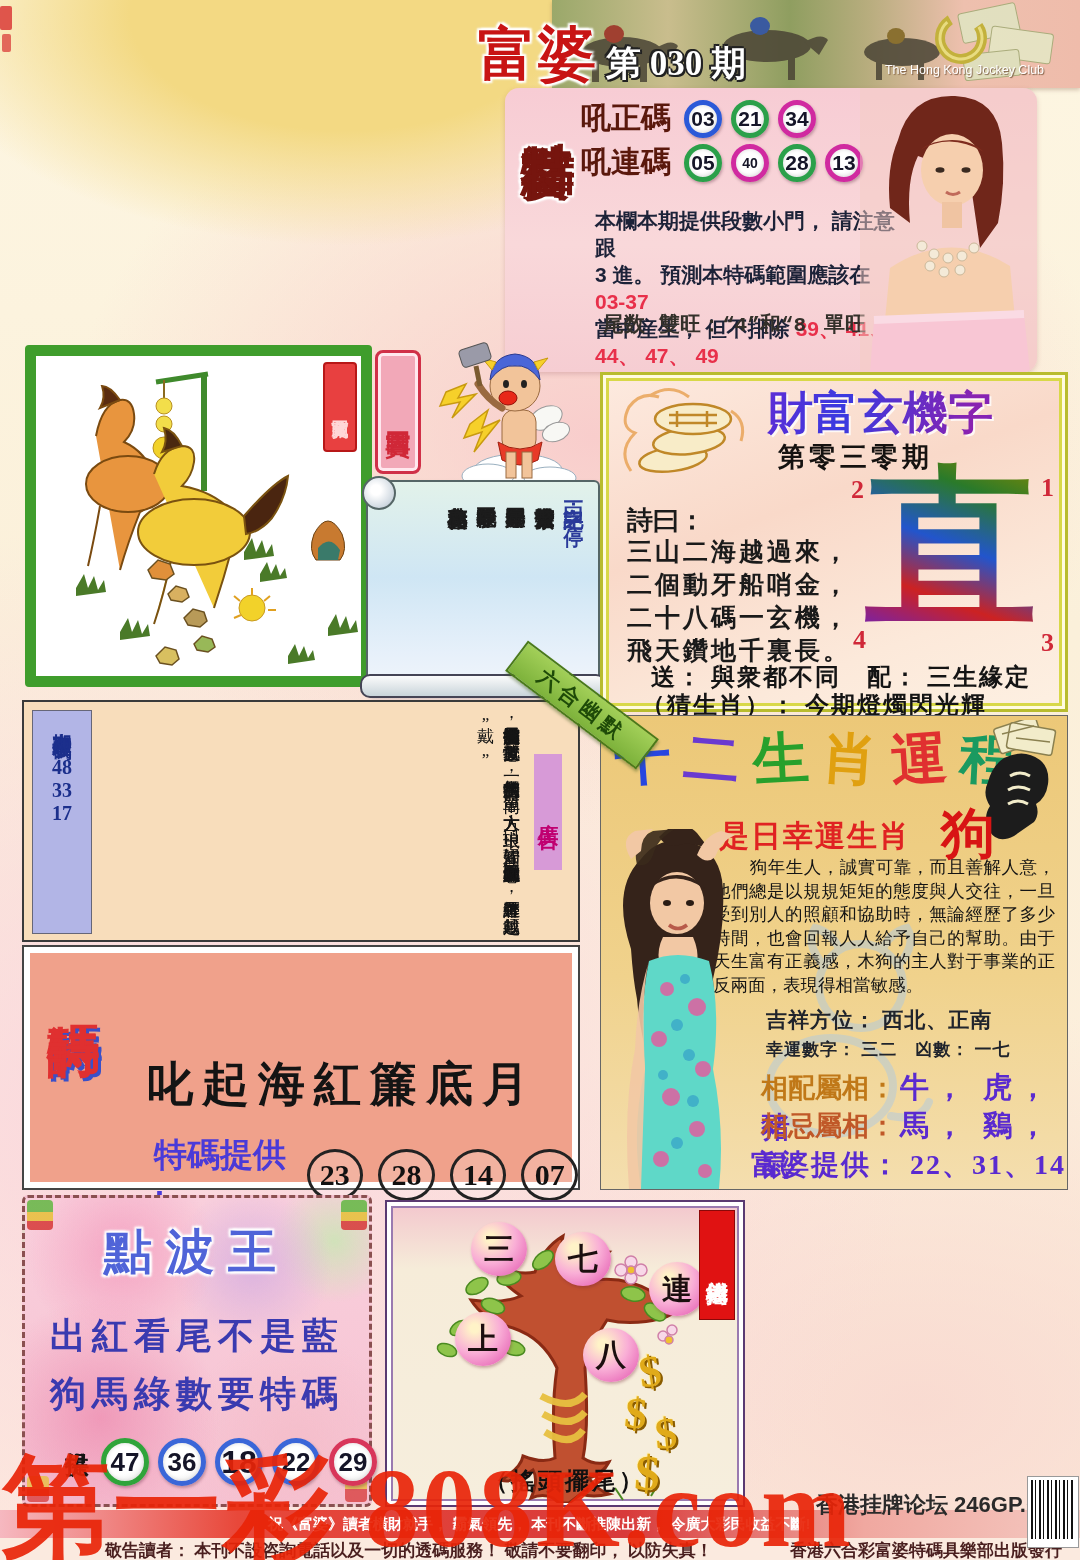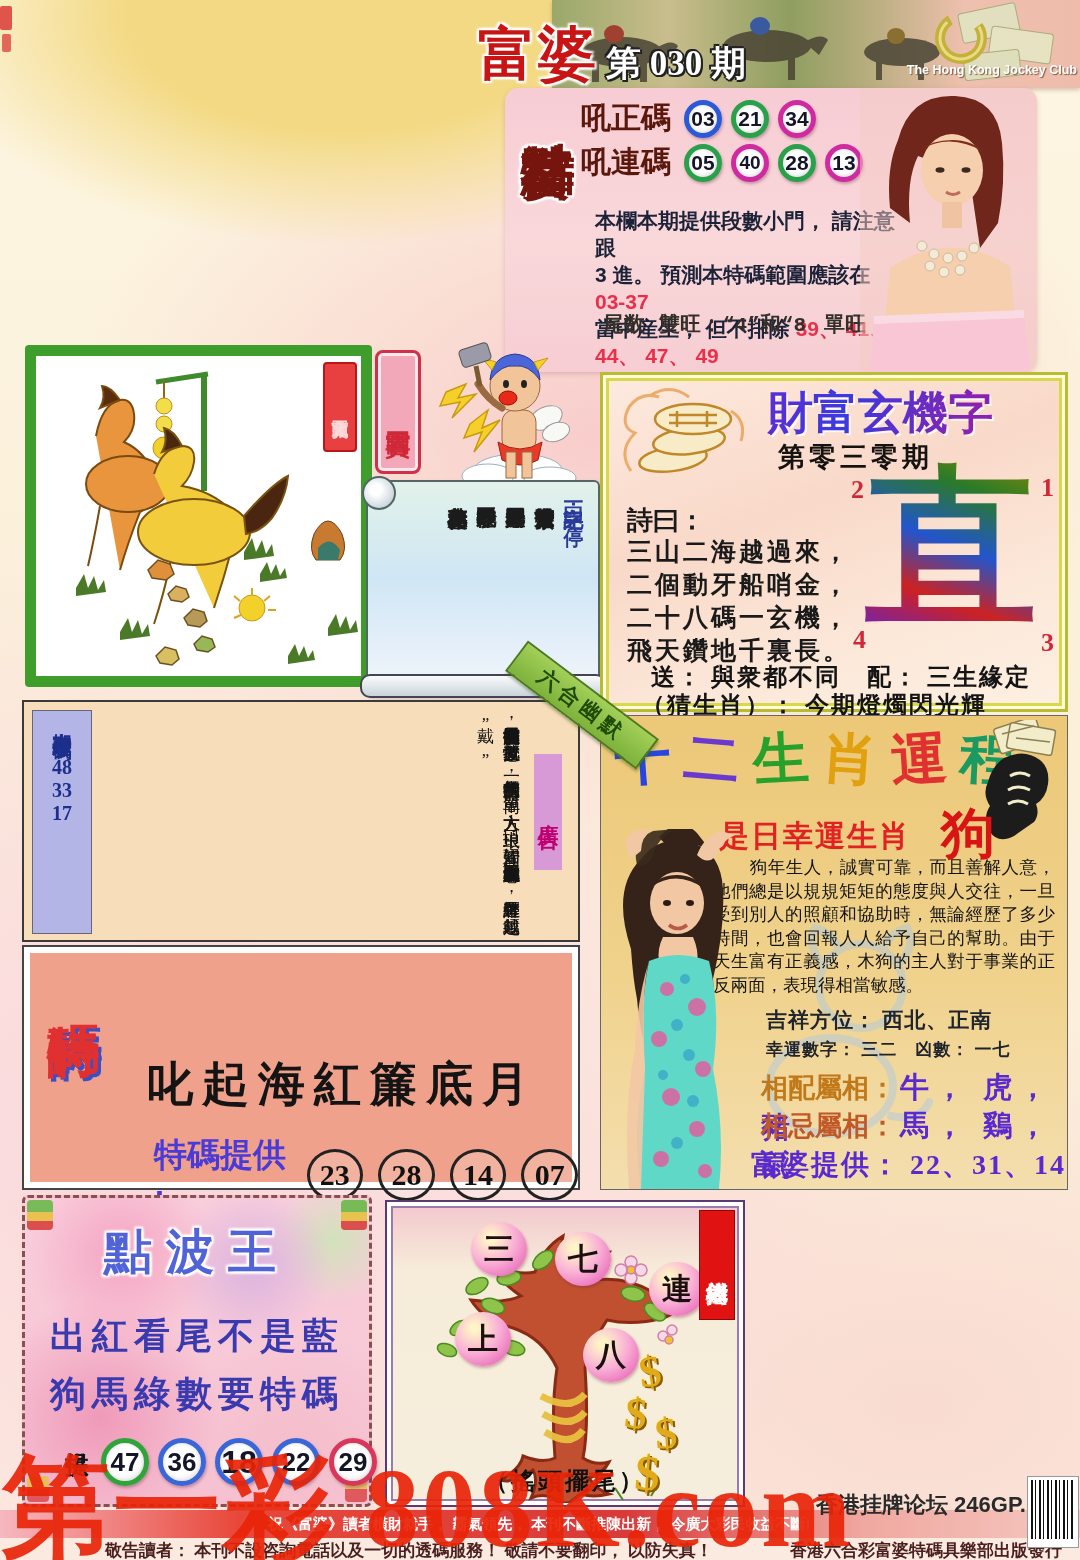--- a/index.html
+++ b/index.html
@@ -61,41 +61,41 @@
       <g opacity="0.8">
         <rect x="408" y="8" width="58" height="30" rx="3" fill="#dfe8c4" stroke="#9aa870" transform="rotate(-12 437 23)"></rect>
         <rect x="438" y="30" width="62" height="30" rx="3" fill="#e4ecc8" stroke="#9aa870" transform="rotate(8 469 45)"></rect>
         <rect x="412" y="52" width="56" height="26" rx="3" fill="#dce6c0" stroke="#9aa870" transform="rotate(-6 440 65)"></rect>
       </g>
     </svg>
     <svg width="62" height="60" viewBox="0 0 60 60" style="position:absolute;left:378px;top:8px;">
       <circle cx="30" cy="30" r="21" fill="none" stroke="#c3b13c" stroke-width="10" stroke-dasharray="100 32" transform="rotate(-35 30 30)"></circle>
       <circle cx="30" cy="30" r="21" fill="none" stroke="#e8dc80" stroke-width="3" stroke-dasharray="95 37" transform="rotate(-32 30 30)"></circle>
     </svg>
-    <div class="abs" style="left:300px;top:63px;width:225px;font-family:'Liberation Sans',sans-serif;font-size:12.5px;font-weight:bold;color:#fff;text-shadow:1px 1px 1px #7a5a40;text-align:right;">The Hong Kong Jockey Club</div>
+    <div class="abs" style="left:300px;top:63px;width:225px;font-family:'Liberation Sans',sans-serif;font-size:12.5px;font-weight:normal;color:#fff;text-shadow:1px 1px 1px #7a5a40;text-align:center;">The Hong Kong Jockey Club</div>
   </div>
 
   <div class="abs glowWhite" style="left:478px;top:16px;font-size:58px;font-weight:bold;color:#c81414;letter-spacing:2px;z-index:3;">富婆</div>
   <div class="abs" style="left:606px;top:40px;font-size:35px;font-weight:bold;color:#fff;z-index:3;
        text-shadow:2px 0 0 #222,-2px 0 0 #222,0 2px 0 #222,0 -2px 0 #222,2px 2px 0 #222,-2px -2px 0 #222;">第 030 期</div>
 
   <div class="abs" style="left:505px;top:88px;width:532px;height:284px;border-radius:14px;
        background:linear-gradient(180deg,#f7ccd4 0%,#f9d8da 55%,#f6cdd2 100%);box-shadow:0 2px 5px rgba(150,80,90,.25);">
     <div class="abs vt glowWhite" style="left:10px;top:12px;height:262px;font-size:54px;line-height:66px;font-weight:bold;color:#76150e;">富婆點特</div>
 
     <div class="abs" style="left:76px;top:10px;display:flex;align-items:center;gap:9px;">
       <span style="font-size:30px;font-weight:bold;color:#5a180c;margin-right:4px;">吼正碼</span>
       <span class="ball" style="width: 28px; height: 28px; font-size: 21px; --ring: #2b59d8;">03</span>
       <span class="ball" style="width: 28px; height: 28px; font-size: 21px; --ring: #2ba04a;">21</span>
       <span class="ball" style="width: 28px; height: 28px; font-size: 21px; --ring: #d02aa0;">34</span>
     </div>
     <div class="abs" style="left:76px;top:54px;display:flex;align-items:center;gap:9px;">
       <span style="font-size:30px;font-weight:bold;color:#5a180c;margin-right:4px;">吼連碼</span>
       <span class="ball" style="width: 28px; height: 28px; font-size: 21px; --ring: #2ba04a;">05</span>
-      <span class="ball" style="width: 28px; height: 28px; font-size: 19px; text-align: right; --ring: #d02aa0;">40</span>
+      <span class="ball" style="width: 28px; height: 28px; font-size: 14px; text-align: right; --ring: #d02aa0;">40</span>
       <span class="ball" style="width: 28px; height: 28px; font-size: 21px; --ring: #2ba04a;">28</span>
       <span class="ball" style="width: 28px; height: 28px; font-size: 21px; --ring: #d02aa0;">13</span>
     </div>
 
     <div class="abs" style="left:90px;top:112px;width:300px;font-family:'Liberation Sans',sans-serif;font-size:21px;font-weight:bold;color:#1c2238;line-height:27px;margin-top:7px;">
       <div><span>本欄本期提供段數小門， 請注意跟</span></div>
       <div><span>3 進。 預測本特碼範圍應該在 </span><span style="color:#e8304a;">03-37</span></div>
       <div><span>當中産生， 但不排除 </span><span style="color:#e8304a;">39、 41、</span></div>
       <div><span style="color:#e8304a;">44、 47、 49</span></div>
     </div>

